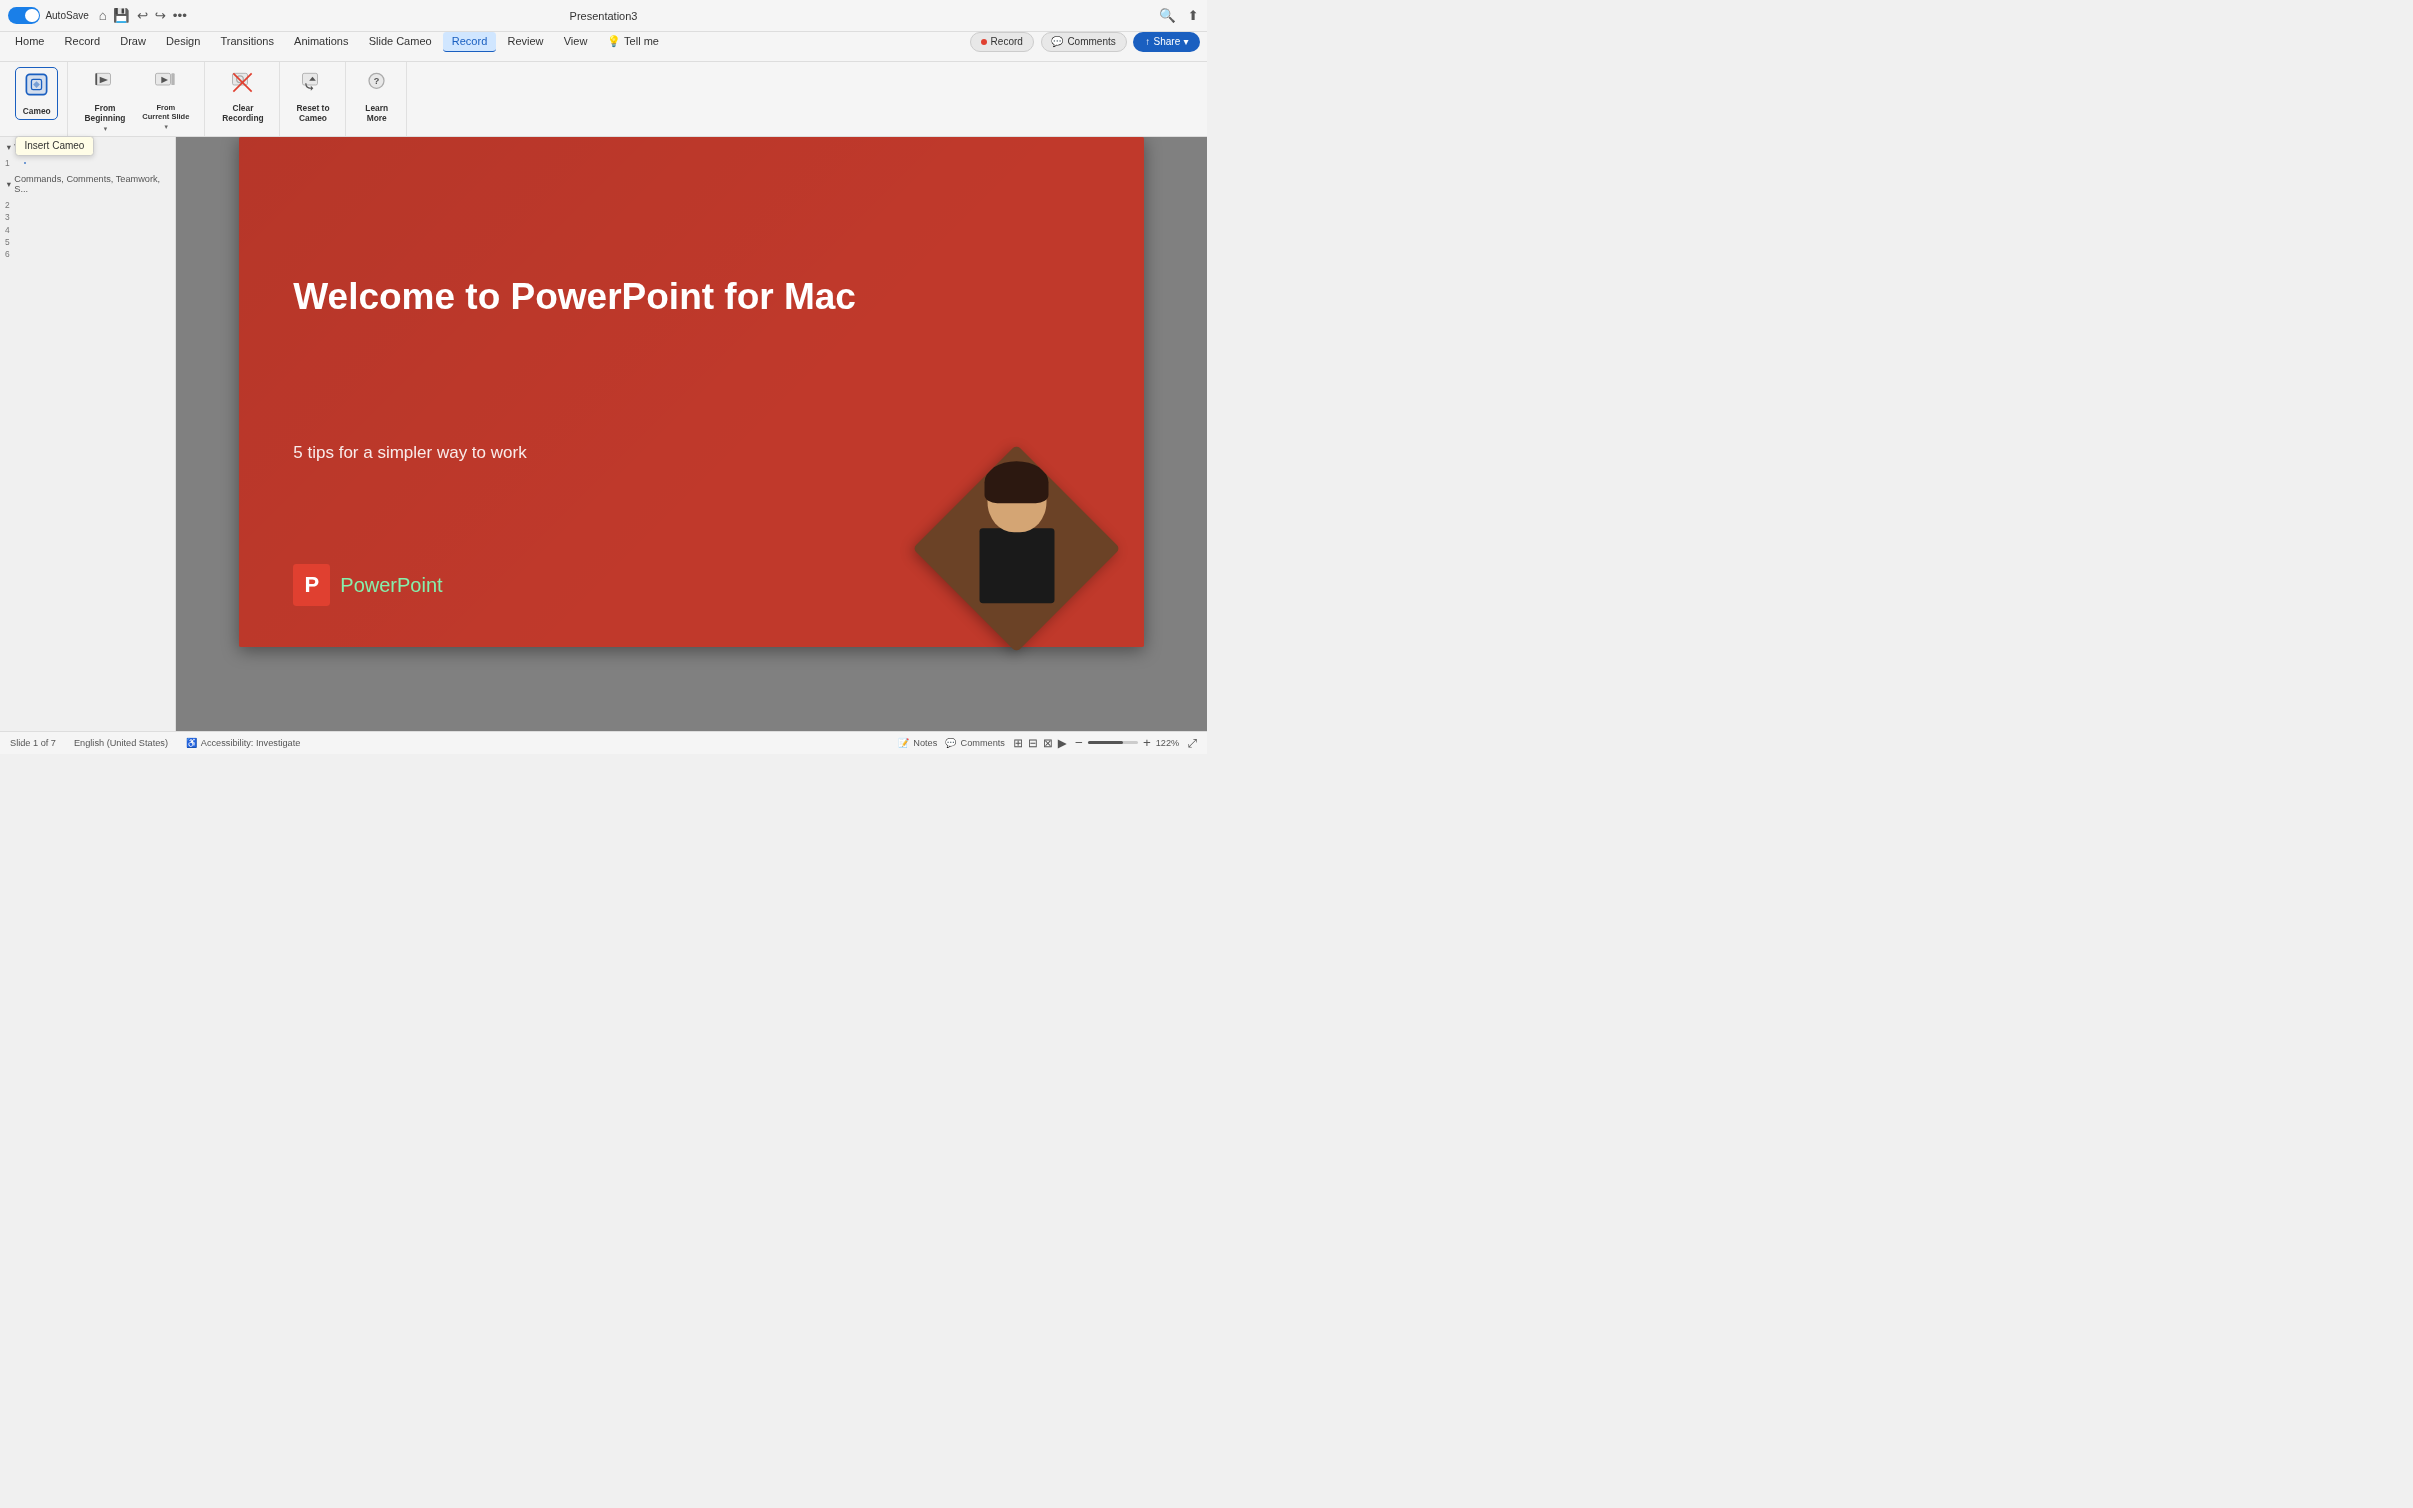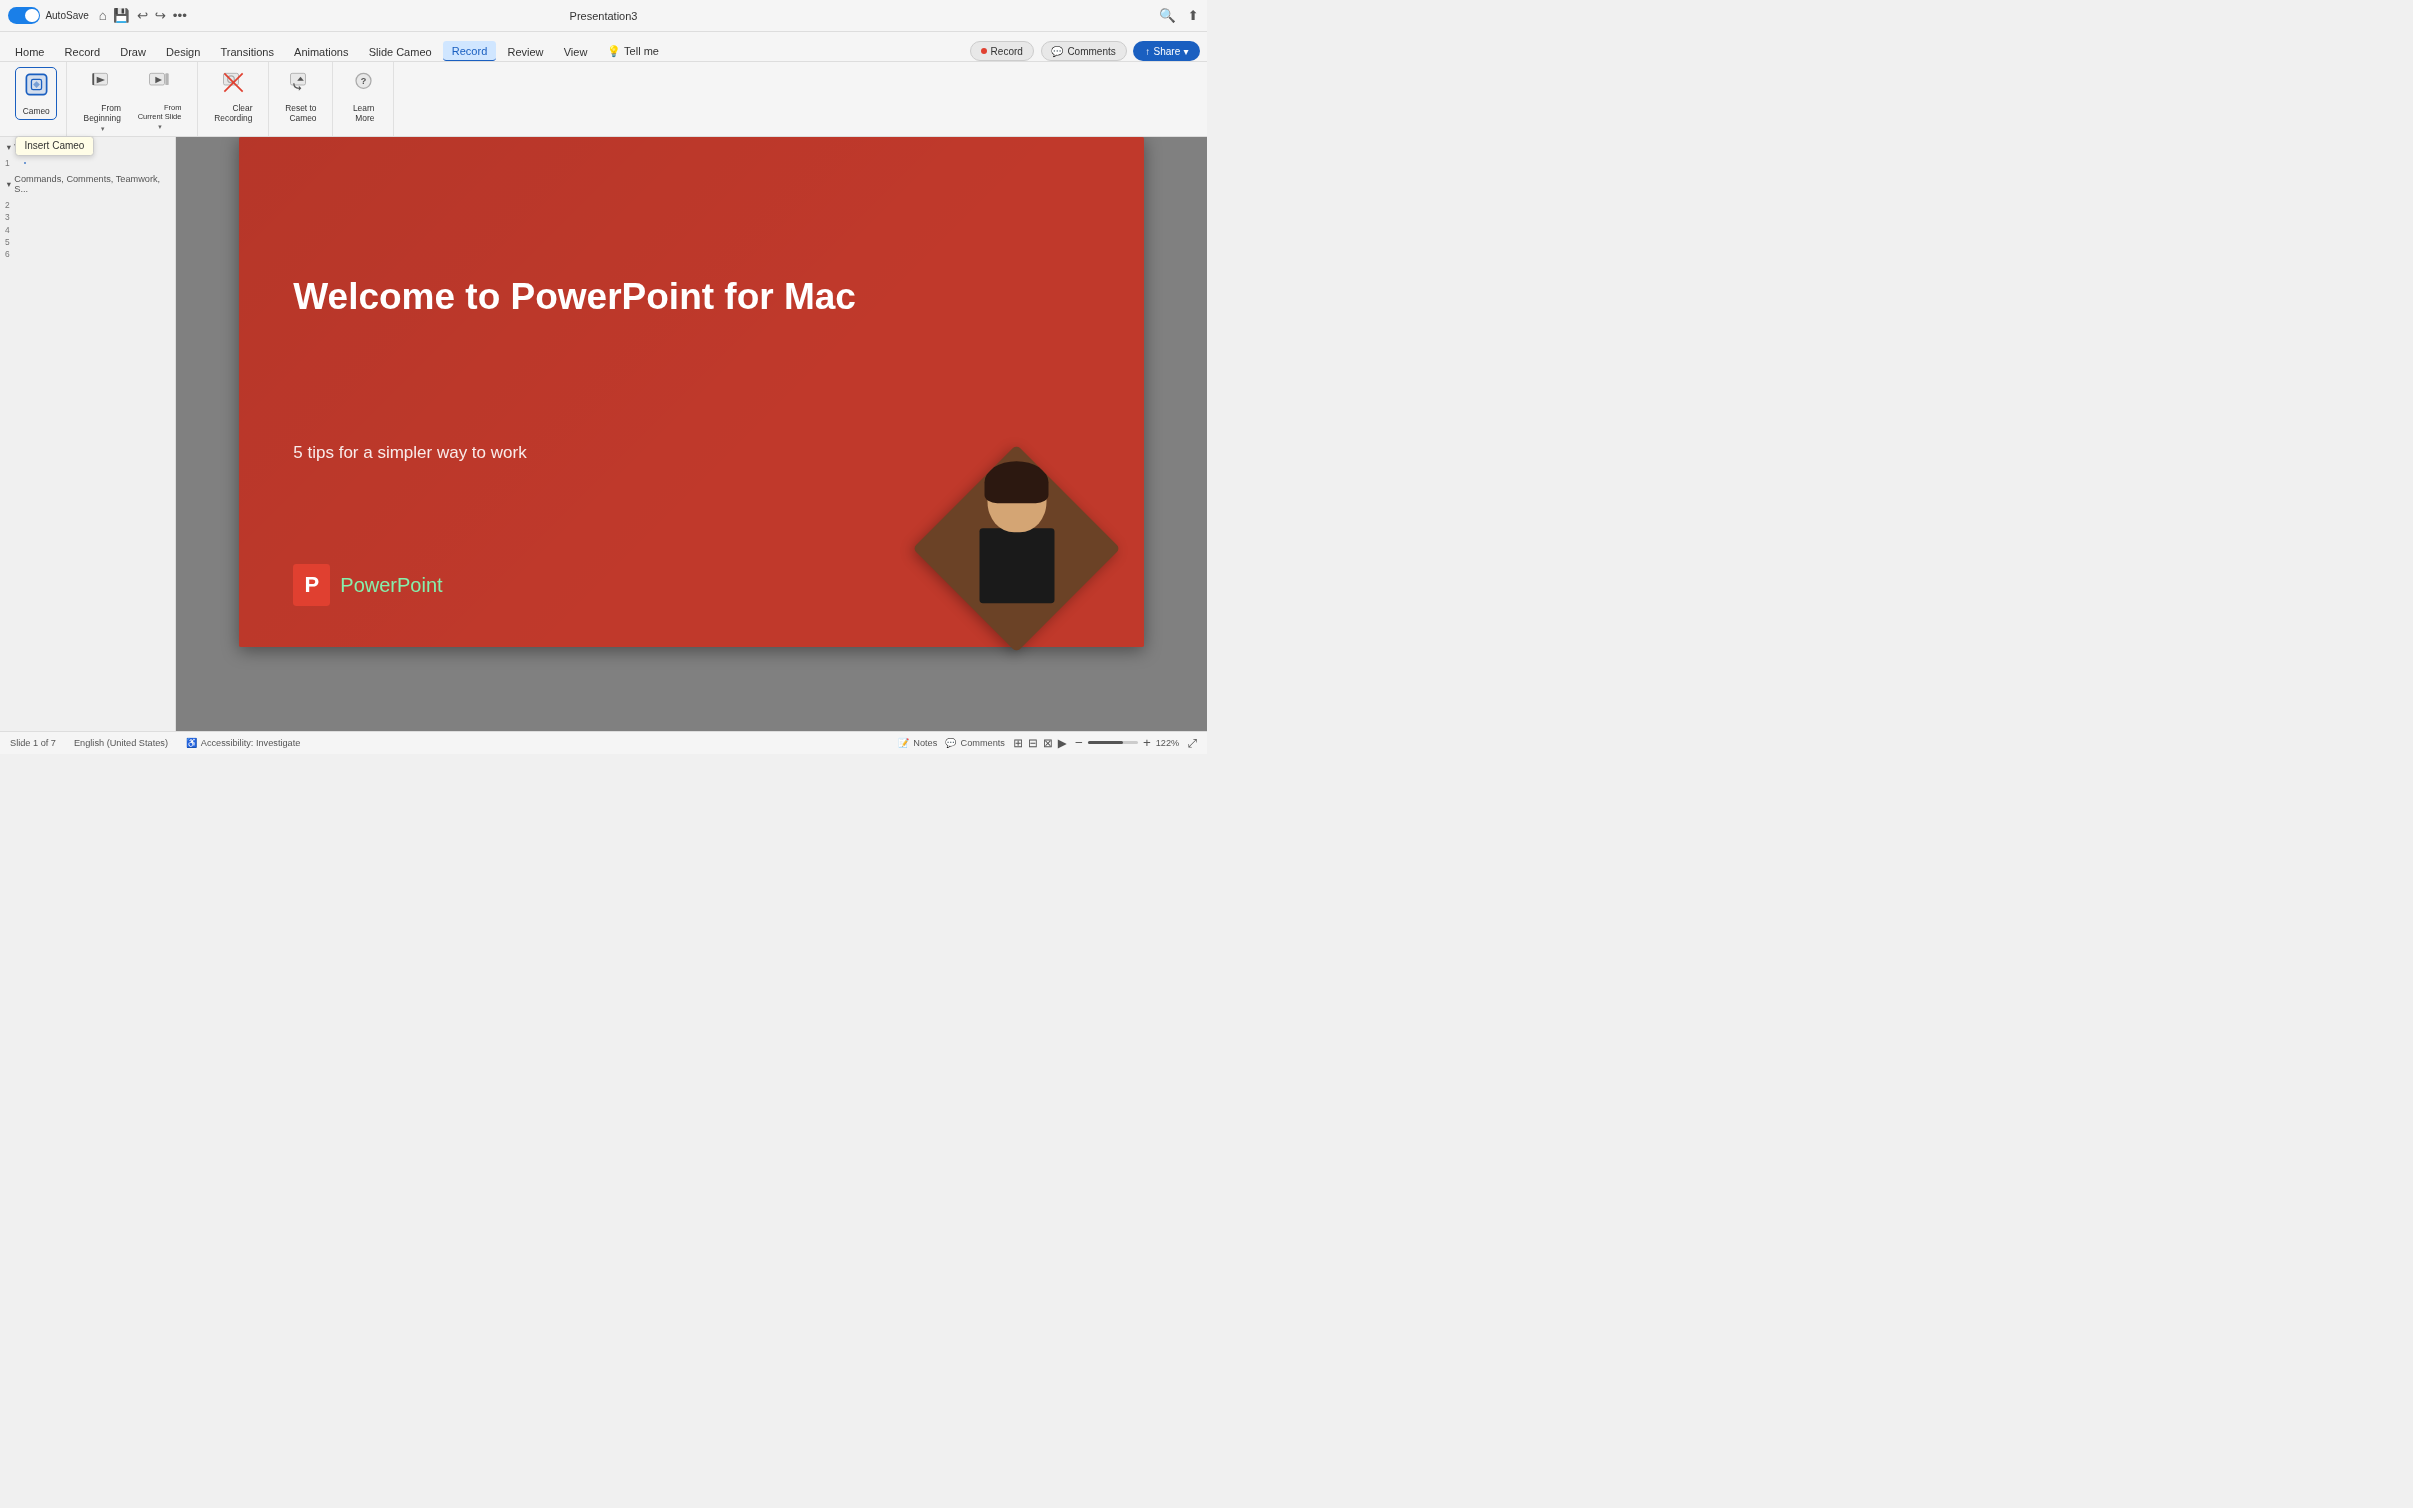--- a/index.html
+++ b/index.html
@@ -38,21 +38,21 @@
     #titlebar .right-icons {
       margin-left: auto; display: flex; align-items: center; gap: 11.7px;
     }
     #titlebar .right-icons span { font-size: 13.4px; color: #555; cursor: pointer; }
 
     
     #menubar {
       height: 30px;
       background: #f5f5f5;
       display: flex;
-      align-items: flex-end;
+      align-items: flex-start;
       padding: 0 6.7px;
       border-bottom: 0.8px solid #ddd;
       gap: 3.4px;
     }
     .menu-item {
       padding: 3.4px 8.4px;
       font-size: 11px;
       color: #333;
       cursor: pointer;
       border-radius: 3.4px;
@@ -105,21 +105,21 @@
       border-right: 0.8px solid #e0e0e0;
       gap: 1.7px;
     }
     .ribbon-group:last-child { border-right: none; }
     .ribbon-btn-large {
       display: flex; flex-direction: column; align-items: center;
       gap: 2.5px; cursor: pointer; padding: 3.4px 6.7px; border-radius: 3.4px;
       min-width: 42px;
     }
     .ribbon-btn-large .icon { font-size: 20px; }
-    .ribbon-btn-large .label { font-size: 8.4px; color: #333; text-align: right; }
+    .ribbon-btn-large .label { font-size: 8.4px; color: #333; text-align: center; font-weight: bold; }
 
     
     .cameo-btn {
       border: 1.7px solid #1a5fc0;
       border-radius: 5px;
     }
 
     
     .tooltip {
       position: absolute;

